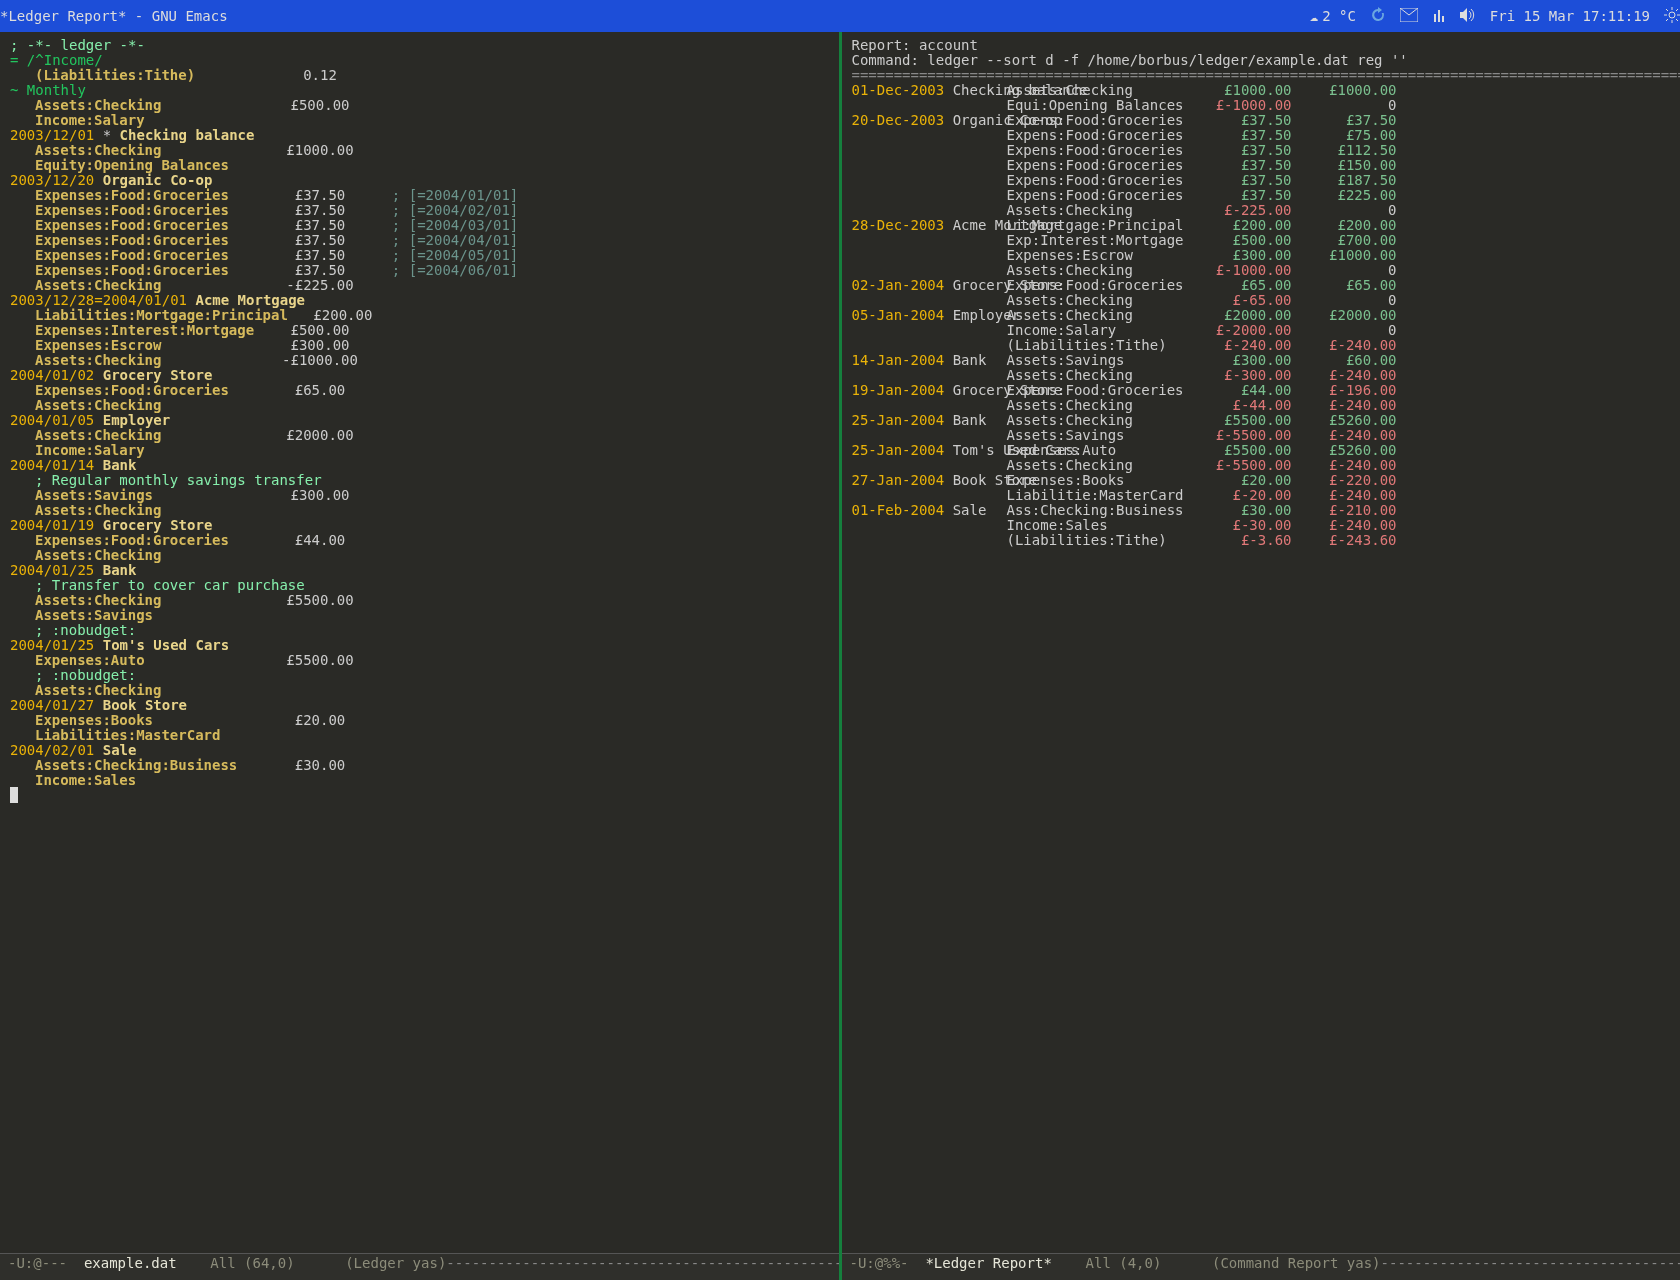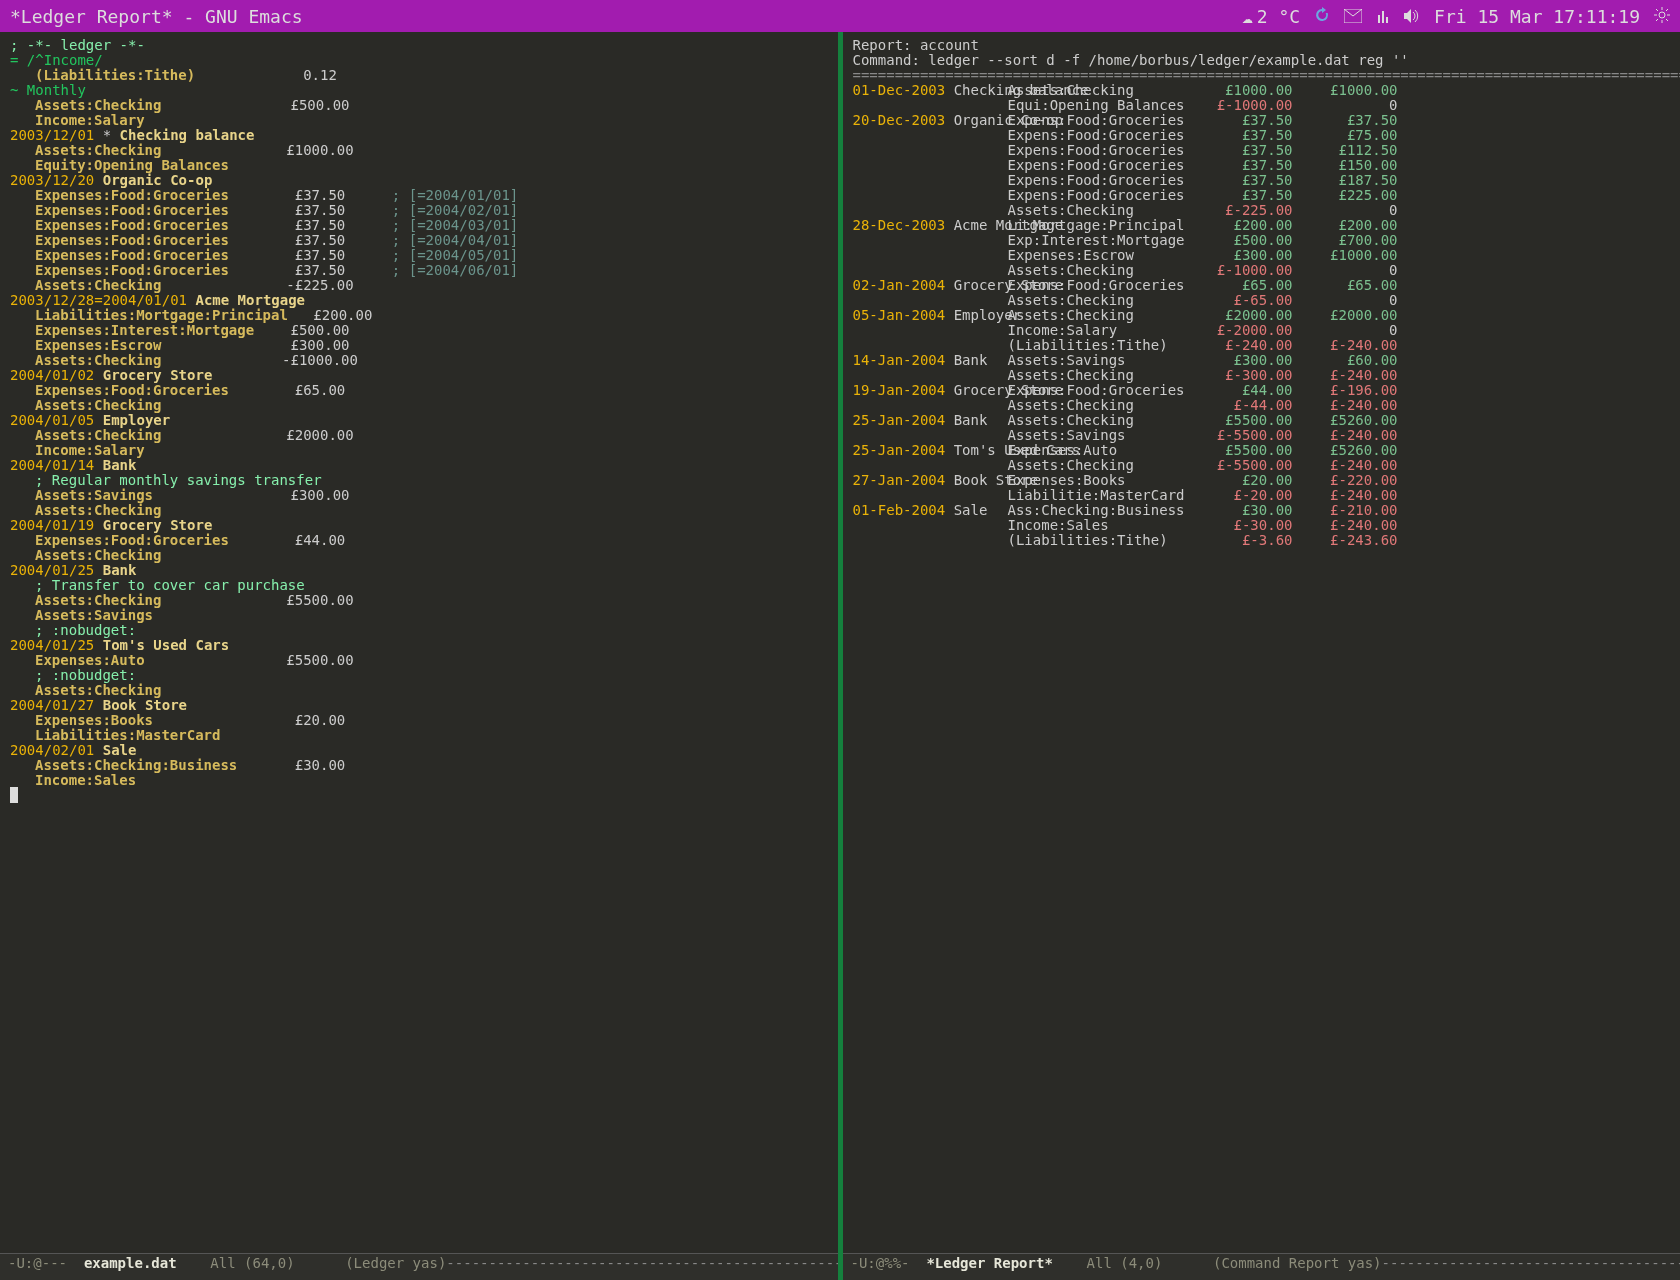--- a/index.html
+++ b/index.html
@@ -1,28 +1,28 @@
 <!DOCTYPE html>
 <html><head>
 <meta charset="utf-8">
 <style>
   html,body{margin:0;padding:0;background:#000;width:1680px;height:1280px;overflow:hidden;font-family:"DejaVu Sans Mono","Menlo","Consolas",monospace;font-size:14px;color:#ccc}
   .desktop{position:relative;width:1680px;height:1280px;background:#1e1e1c}
   
-  .panel{position:absolute;top:0;left:0;right:0;height:32px;background:#a21caf;display:flex;align-items:center;justify-content:space-between;padding:0 10px;color:#ddd;border-bottom:1px solid #000;font-size:18px}
+  .panel{position:absolute;top:0;left:0;right:0;height:32px;background:#1d4ed8;display:flex;align-items:center;justify-content:space-between;padding:0 0;color:#ddd;border-bottom:1px solid #000;font-size:14px}
   .panel .title{display:flex;gap:6px;align-items:center}
   .panel .tray{display:flex;align-items:center;gap:14px}
   .panel .tray svg{fill:#ddd}
   .panel .temp{display:flex;align-items:center;gap:4px}
   
   .workarea{position:absolute;top:32px;left:0;right:0;bottom:0;display:flex;background:#2a2a26}
   .buf{flex:1;overflow:hidden;position:relative;white-space:pre;line-height:15px;padding:6px 10px 30px 10px}
-  .buf.right{border-left:5px solid #15803d}
+  .buf.right{border-left:3px solid #15803d}
   .modeline{position:absolute;left:0;right:0;bottom:0;height:22px;background:#2f2f2b;color:#8c8c7a;font-size:14px;padding:2px 8px;white-space:nowrap;overflow:hidden;border-top:1px solid #555}
-  .modeline .fname{color:#e6e6d8;font-weight:bold}
+  .modeline .fname{color:#e6e6d8;font-weight:normal}
   
   .c-comment{color:#86efac}
   .c-keyword{color:#22c55e}
   .c-payee{color:#e8d48a;font-weight:bold}
   .c-account{color:#d6ba5c;font-weight:bold}
   .c-date{color:#eab308}
   .c-eff{color:#6b948c}
   .c-neg{color:#e07878}
   .c-pos{color:#7bc08f}
   .c-hdr{color:#ccc}

